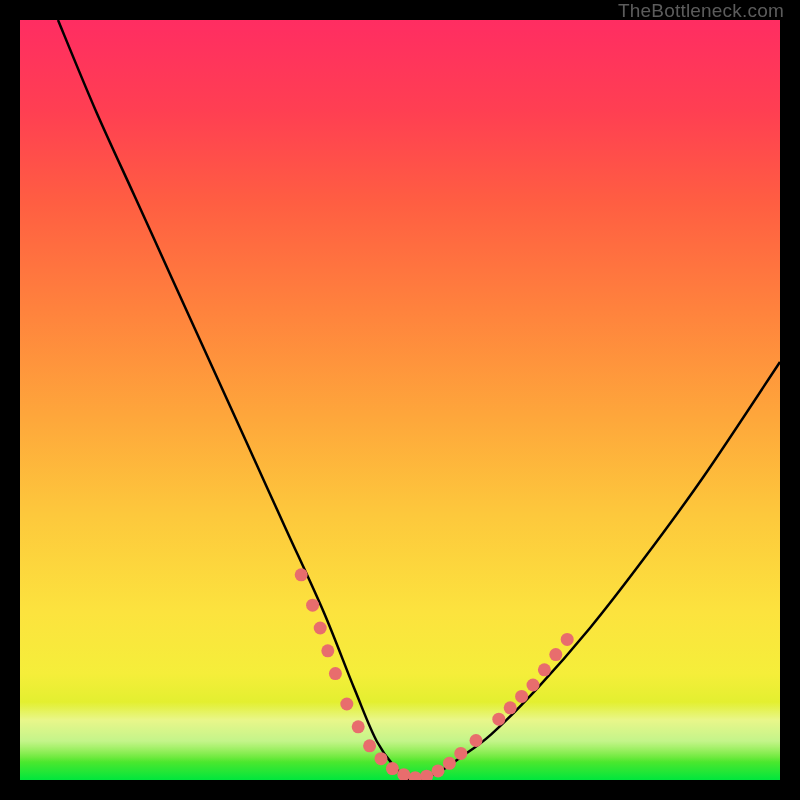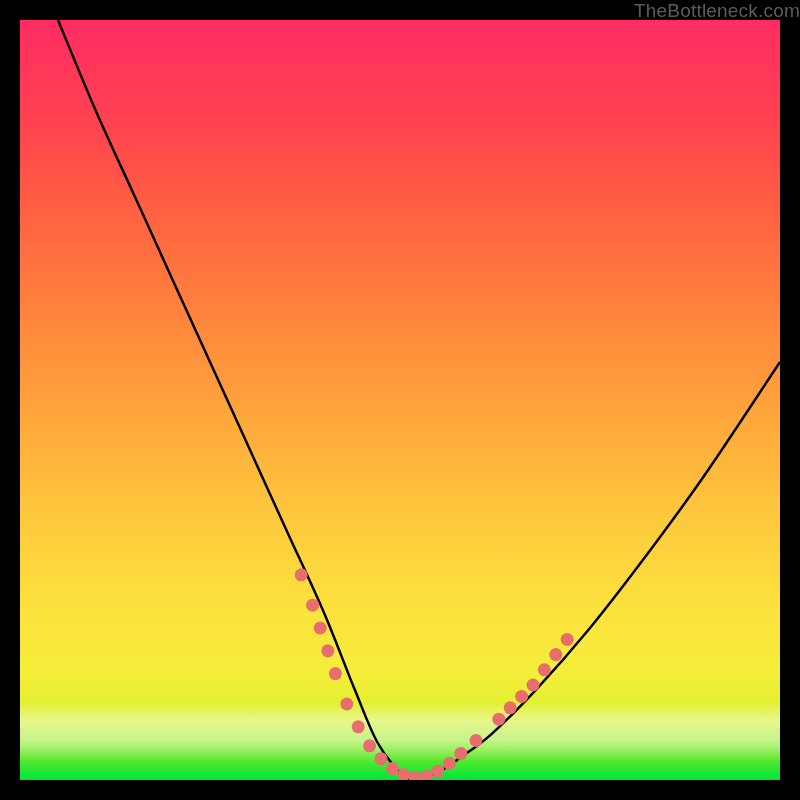--- a/index.html
+++ b/index.html
@@ -60,21 +60,21 @@
     position: absolute;
     left: 0;
     top: 0;
     width: 760px;
     height: 760px;
     pointer-events: none;
   }
   .attribution {
     position: absolute;
     top: 0px;
-    right: 0;
+    right: 16px;
     color: #5c5c5c;
     font-size: 19px;
     letter-spacing: 0.2px;
     user-select: none;
   }
 </style>
 </head>
 <body>
 
 <div class="frame">

